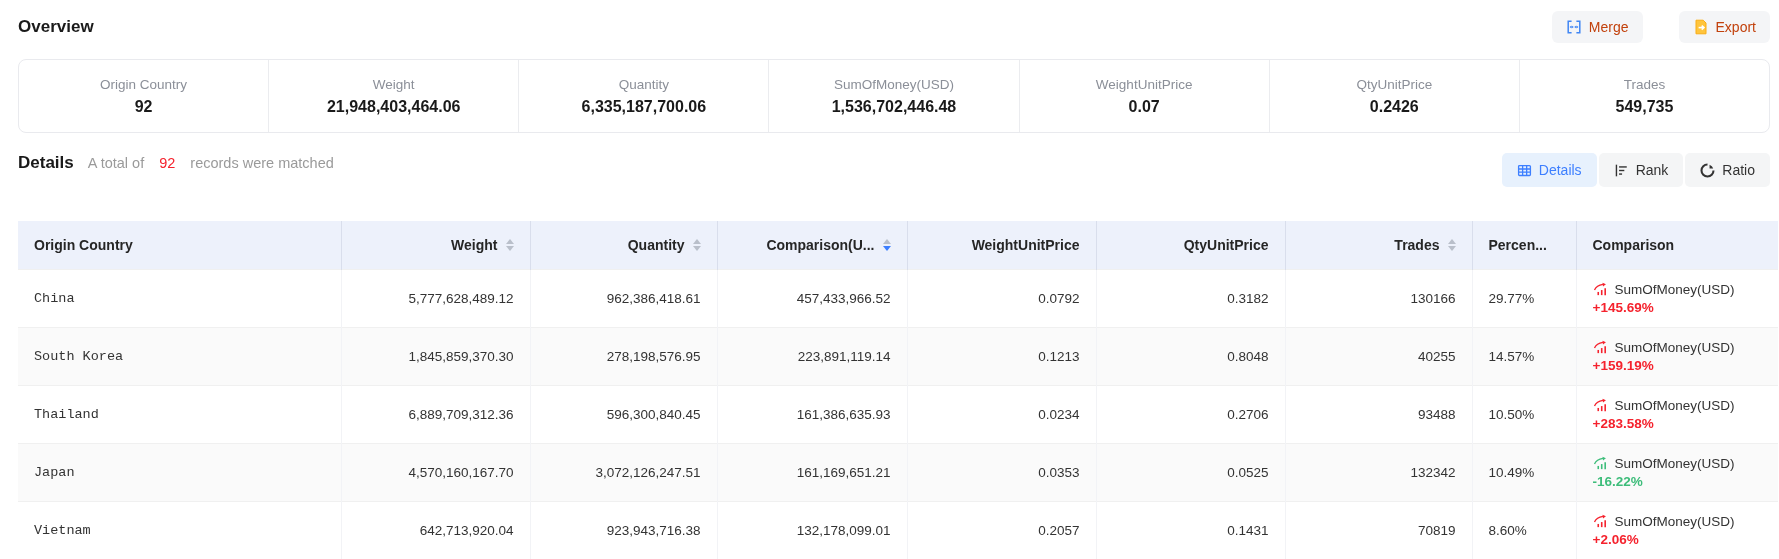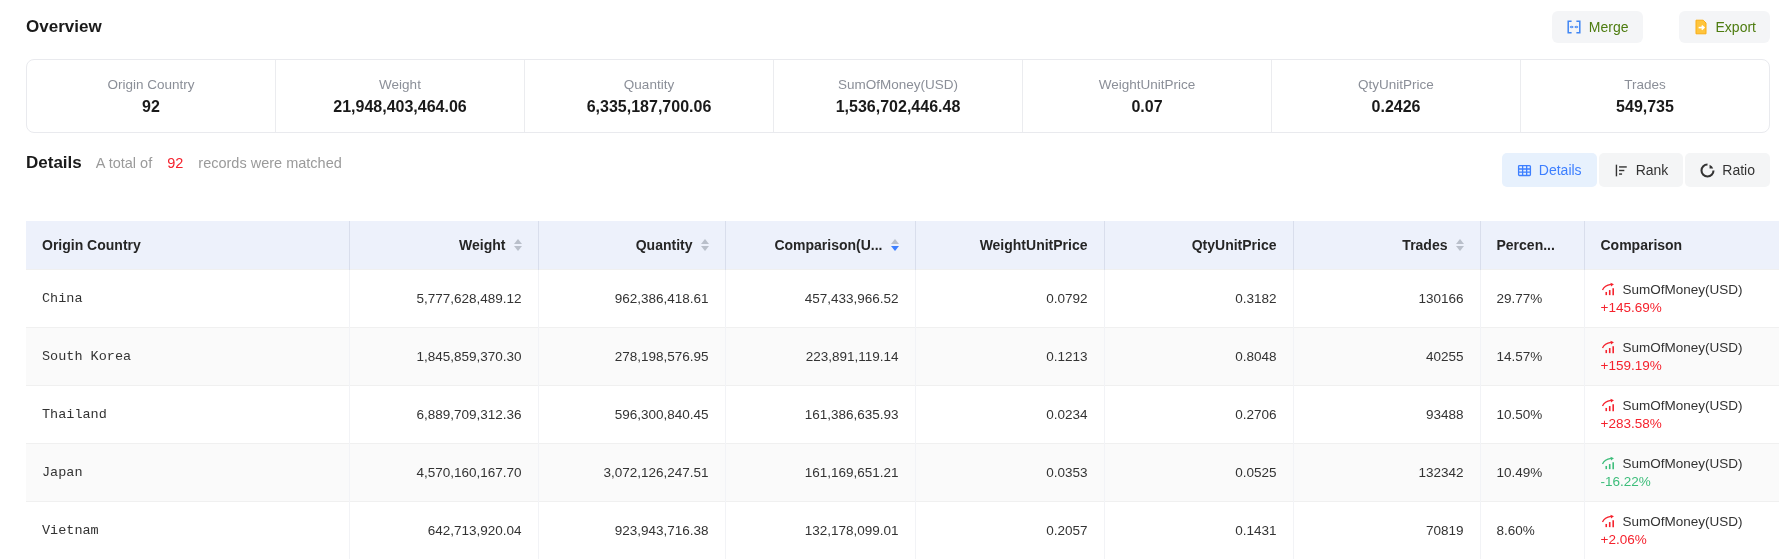--- a/index.html
+++ b/index.html
@@ -5,28 +5,28 @@
   :root{
     --accent-blue:#3d7fff;
     --up-red:#f5222d;
     --down-green:#3dbd7a;
     --merge-blue:#4086f4;
     --export-orange:#faad14;
   }
   *{box-sizing:border-box;margin:0;padding:0;}
   html,body{width:1779px;height:559px;overflow:hidden;background:#fff;
     font-family:"Liberation Sans","DejaVu Sans",sans-serif;color:#333;}
-  .page{padding:10px 9px 0 26px;width:1779px;}
+  .page{padding:10px 9px 0 18px;width:1779px;}
 
   
   .topbar{display:flex;align-items:center;justify-content:space-between;height:34px;}
   .page-title{font-size:17px;font-weight:700;color:#1a1a1a;}
   .topbar-actions{display:flex;gap:36px;}
   .tool-btn{display:flex;align-items:center;gap:7px;height:32px;padding:0 14px;
-    background:#f4f5f7;border:none;border-radius:6px;font-size:14px;color:#4d7c0f;
+    background:#f4f5f7;border:none;border-radius:6px;font-size:14px;color:#c2410c;
     font-family:inherit;cursor:pointer;}
   .tool-btn svg{display:block;}
 
   
   .stats-card{margin-top:15px;border:1px solid #e9eaee;border-radius:8px;
     display:flex;align-items:stretch;height:74px;}
   .stat{flex:1;display:flex;flex-direction:column;align-items:center;justify-content:center;
     gap:6px;border-left:1px solid #ebecef;}
   .stat:first-child{border-left:none;}
   .stat-label{font-size:13.5px;color:#8b8f98;}
@@ -61,21 +61,21 @@
   .caret-down.on{border-top-color:var(--accent-blue);}
   .data-table tbody td{height:58px;border-top:1px solid #f0f0f0;border-left:1px solid #f2f3f6;
     font-size:13.5px;color:#333;padding:0 16px;white-space:nowrap;overflow:hidden;background:#fff;}
   .data-table tbody td:first-child{border-left:none;font-family:Liberation Mono, monospace;}
   .data-table tbody tr:nth-child(even) td{background:#fafafa;}
   td.al-right{text-align:right;}
   td.al-left{text-align:left;}
   .cmp{display:flex;flex-direction:column;gap:3px;padding:8px 0;}
   .cmp-top{display:flex;align-items:center;gap:7px;}
   .cmp-metric{color:#333;font-size:13.5px;}
-  .cmp-change{font-size:13.5px;}
+  .cmp-change{font-size:13.5px;font-weight:bold;}
   .cmp-change.up{color:var(--up-red);}
   .cmp-change.down{color:var(--down-green);}
   .cmp-icon{display:inline-flex;}
   .cmp-icon.up{color:var(--up-red);}
   .cmp-icon.down{color:var(--down-green);}
 </style>
 </head>
 <body>
 
 <div class="page">

